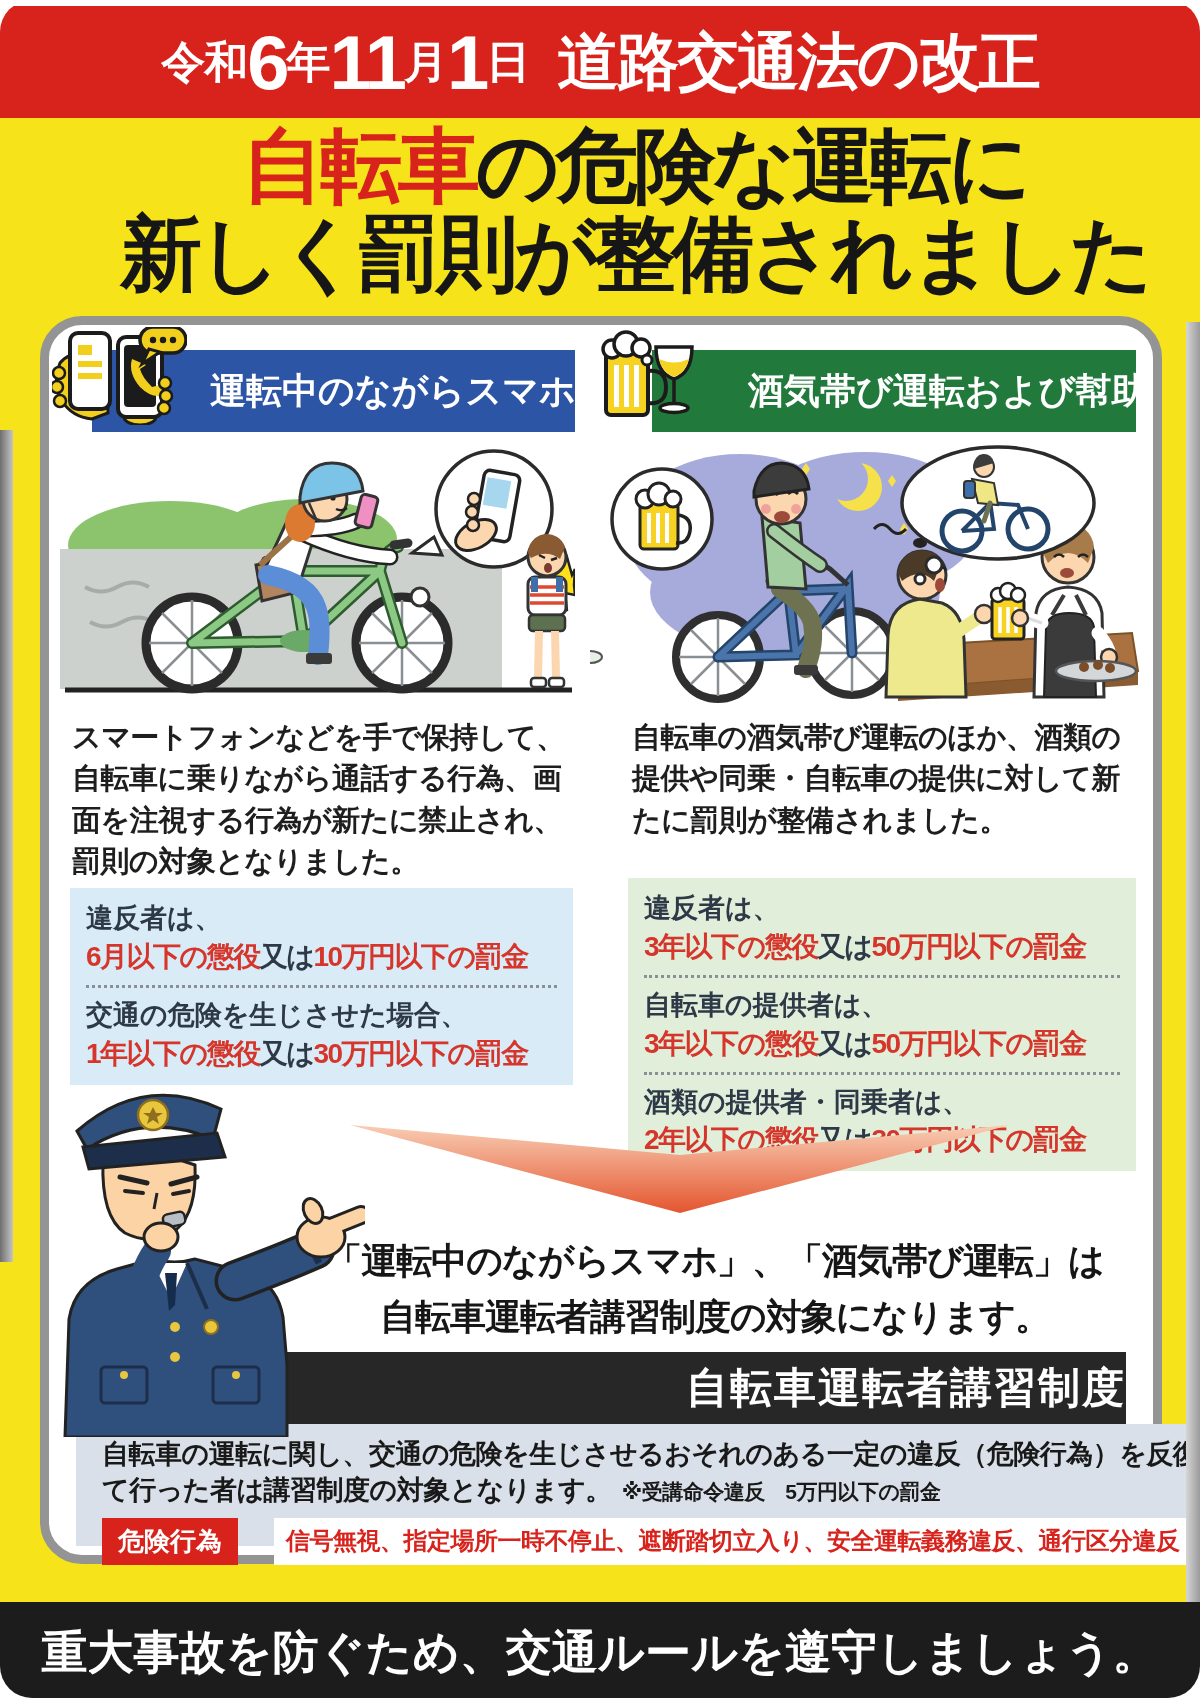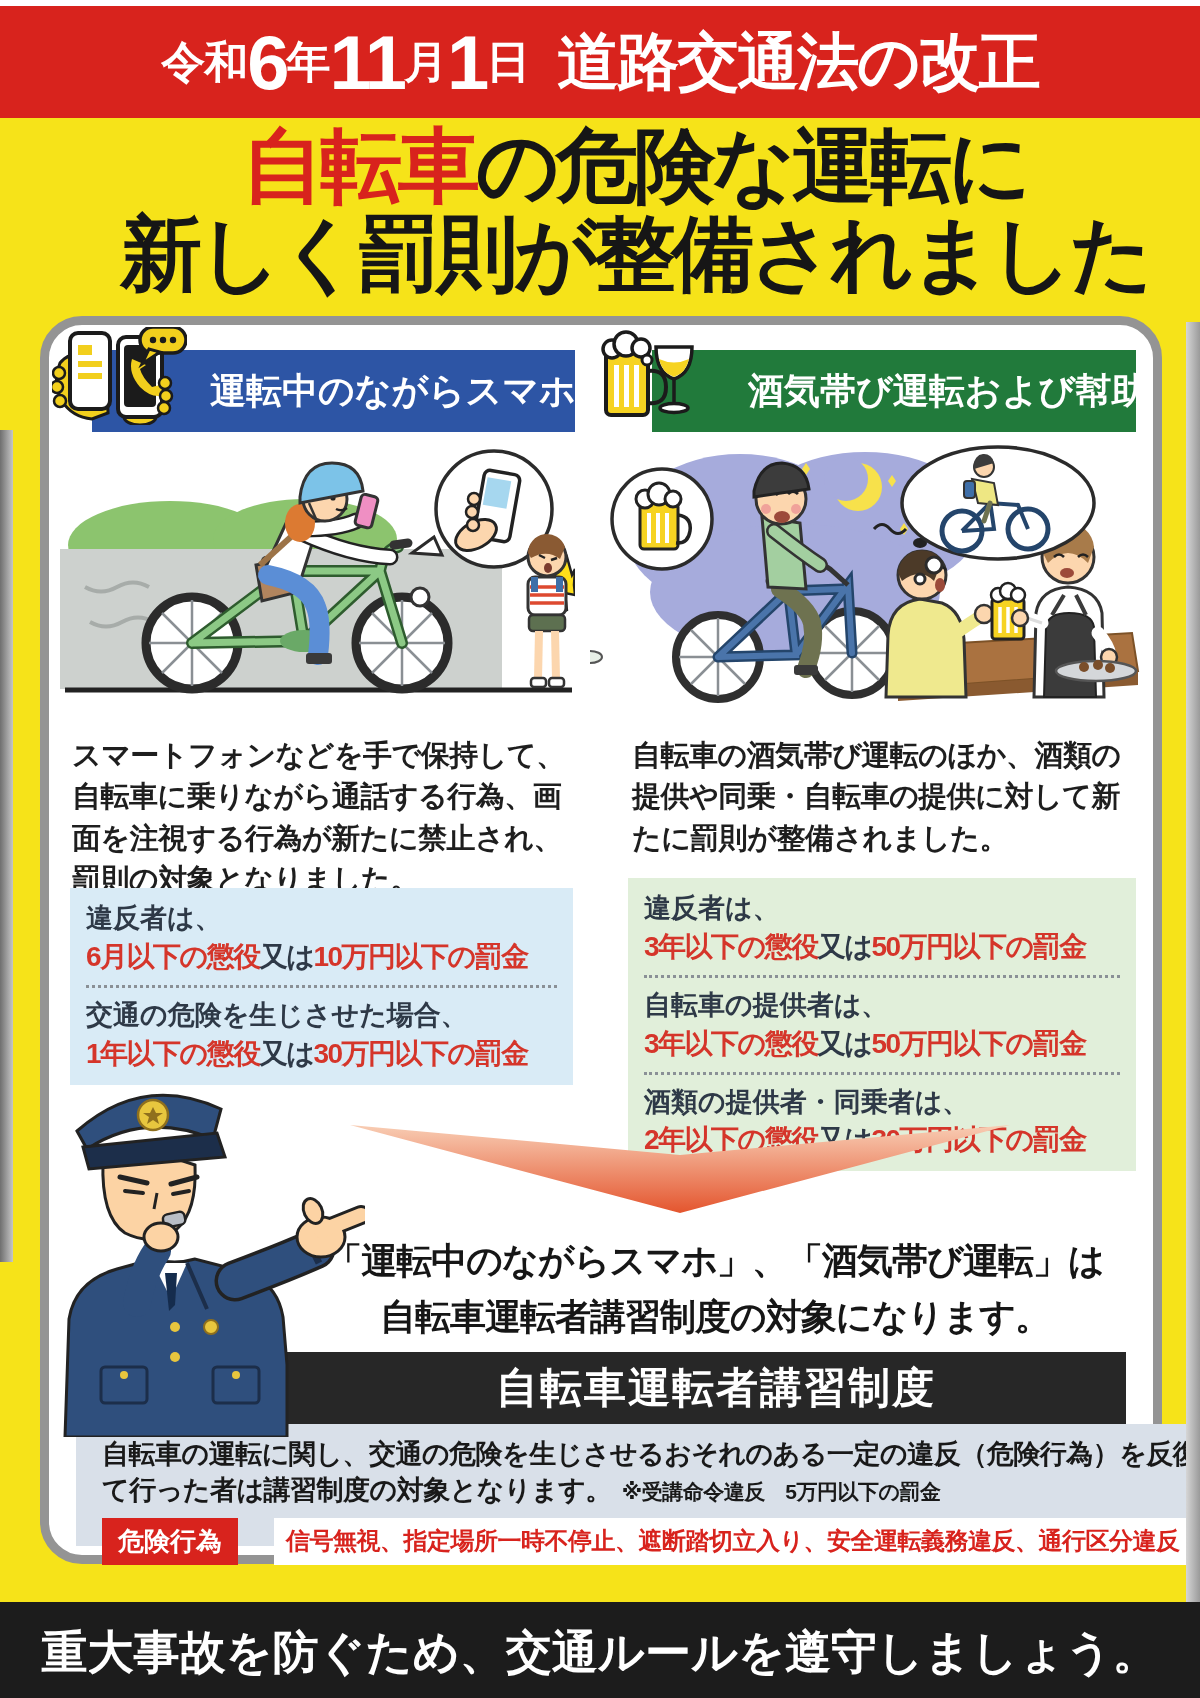--- a/index.html
+++ b/index.html
@@ -1,17 +1,17 @@
 <!DOCTYPE html>
 <html><head>
 <meta charset="utf-8">
 <style>
   html,body{margin:0;padding:0;background:#ffffff;}
   body{font-family:"Liberation Sans","DejaVu Sans",sans-serif;}
-  .page{position:relative;width:1200px;height:1698px;margin:0 auto;background:#ffffff;overflow:hidden;}
+  .page{position:relative;width:1200px;height:1698px;margin:0 auto;background:#ffffff;overflow:hidden;border-radius:32px;}
 
   
   .red-band{position:absolute;left:0;top:6px;width:1200px;height:112px;background:#d8231d;
     display:flex;align-items:center;justify-content:center;color:#fff;font-weight:900;white-space:nowrap;}
   .red-band .sm{font-size:44px;letter-spacing:-1px;}
   .red-band .lg{font-size:76px;letter-spacing:-3px;}
   .red-band .topic{font-size:62px;letter-spacing:-2px;margin-left:28px;}
 
   
   .yellow-bg{position:absolute;left:0;top:118px;width:1200px;height:1484px;background:#f6e319;}
@@ -28,40 +28,40 @@
 
   .col-head{position:absolute;height:82px;display:flex;align-items:center;color:#fff;
     font-weight:900;font-size:36px;letter-spacing:0px;white-space:nowrap;}
   .col-head.blue{left:43px;top:25px;width:483px;background:#2d55a5;padding-left:118px;box-sizing:border-box;}
   .col-head.green{left:603px;top:25px;width:484px;background:#217a3b;padding-left:96px;box-sizing:border-box;}
 
   .icon-box{position:absolute;z-index:3;}
 
   .illus{position:absolute;}
 
-  .para{position:absolute;font-size:29px;font-weight:600;color:#1e1e1e;line-height:1.43;letter-spacing:-0.5px;text-align:left;margin-top:18px;}
+  .para{position:absolute;font-size:29px;font-weight:600;color:#1e1e1e;line-height:1.43;letter-spacing:-0.5px;text-align:left;}
   .para .note-s{display:block;font-size:20px;font-weight:600;margin-top:4px;letter-spacing:0;}
 
   .pen-box{position:absolute;box-sizing:border-box;padding:14px 16px;}
   .pen-box.blue{left:21px;top:563px;width:503px;background:#d9ebf6;}
   .pen-box.green{left:579px;top:553px;width:508px;background:#e1efda;}
   .pen-cond{font-size:27px;font-weight:700;color:#2e3947;line-height:1.25;}
   .pen-line{font-size:28px;font-weight:900;color:#d5352a;line-height:1.25;letter-spacing:-1.5px;margin-top:3px;white-space:nowrap;}
   .pen-line .conj{color:#2e3947;}
   .pen-sep{border-top:3px dotted #8a9096;margin:11px 0;}
 
   .big-arrow{position:absolute;left:301px;top:800px;width:660px;height:88px;
     background:linear-gradient(to bottom,#f8cdb4,#e4552e);
     clip-path:polygon(0% 0%,50% 34%,100% 0%,50% 100%);}
 
   .bridge{position:absolute;left:251px;top:908px;width:830px;text-align:center;color:#161616;
     font-weight:900;font-size:36px;line-height:1.55;letter-spacing:-1px;}
 
   .black-band{position:absolute;left:27px;top:1027px;width:1050px;height:72px;background:#272727;
-    color:#ffffff;font-weight:900;font-size:42px;display:flex;align-items:center;justify-content:center;
+    color:#ffffff;font-weight:900;font-size:42px;display:flex;align-items:center;justify-content:flex-end;
     box-sizing:border-box;padding-left:230px;letter-spacing:2px;}
 
   .course{position:absolute;left:27px;top:1099px;width:1190px;height:122px;background:#d9e0e9;
     box-sizing:border-box;padding:12px 24px 10px 26px;}
   .course-body{font-size:27px;font-weight:700;color:#191919;line-height:1.35;letter-spacing:-0.5px;}
   .course-note{font-size:21px;font-weight:800;margin-left:10px;}
   .danger-row{display:flex;align-items:stretch;margin-top:9px;gap:36px;}
   .danger-label{background:#d8231d;color:#fff;font-size:26px;font-weight:900;padding:6px 16px;white-space:nowrap;
     display:flex;align-items:center;}
   .danger-items{background:#ffffff;color:#d8231d;font-size:24px;font-weight:800;letter-spacing:-0.5px;

